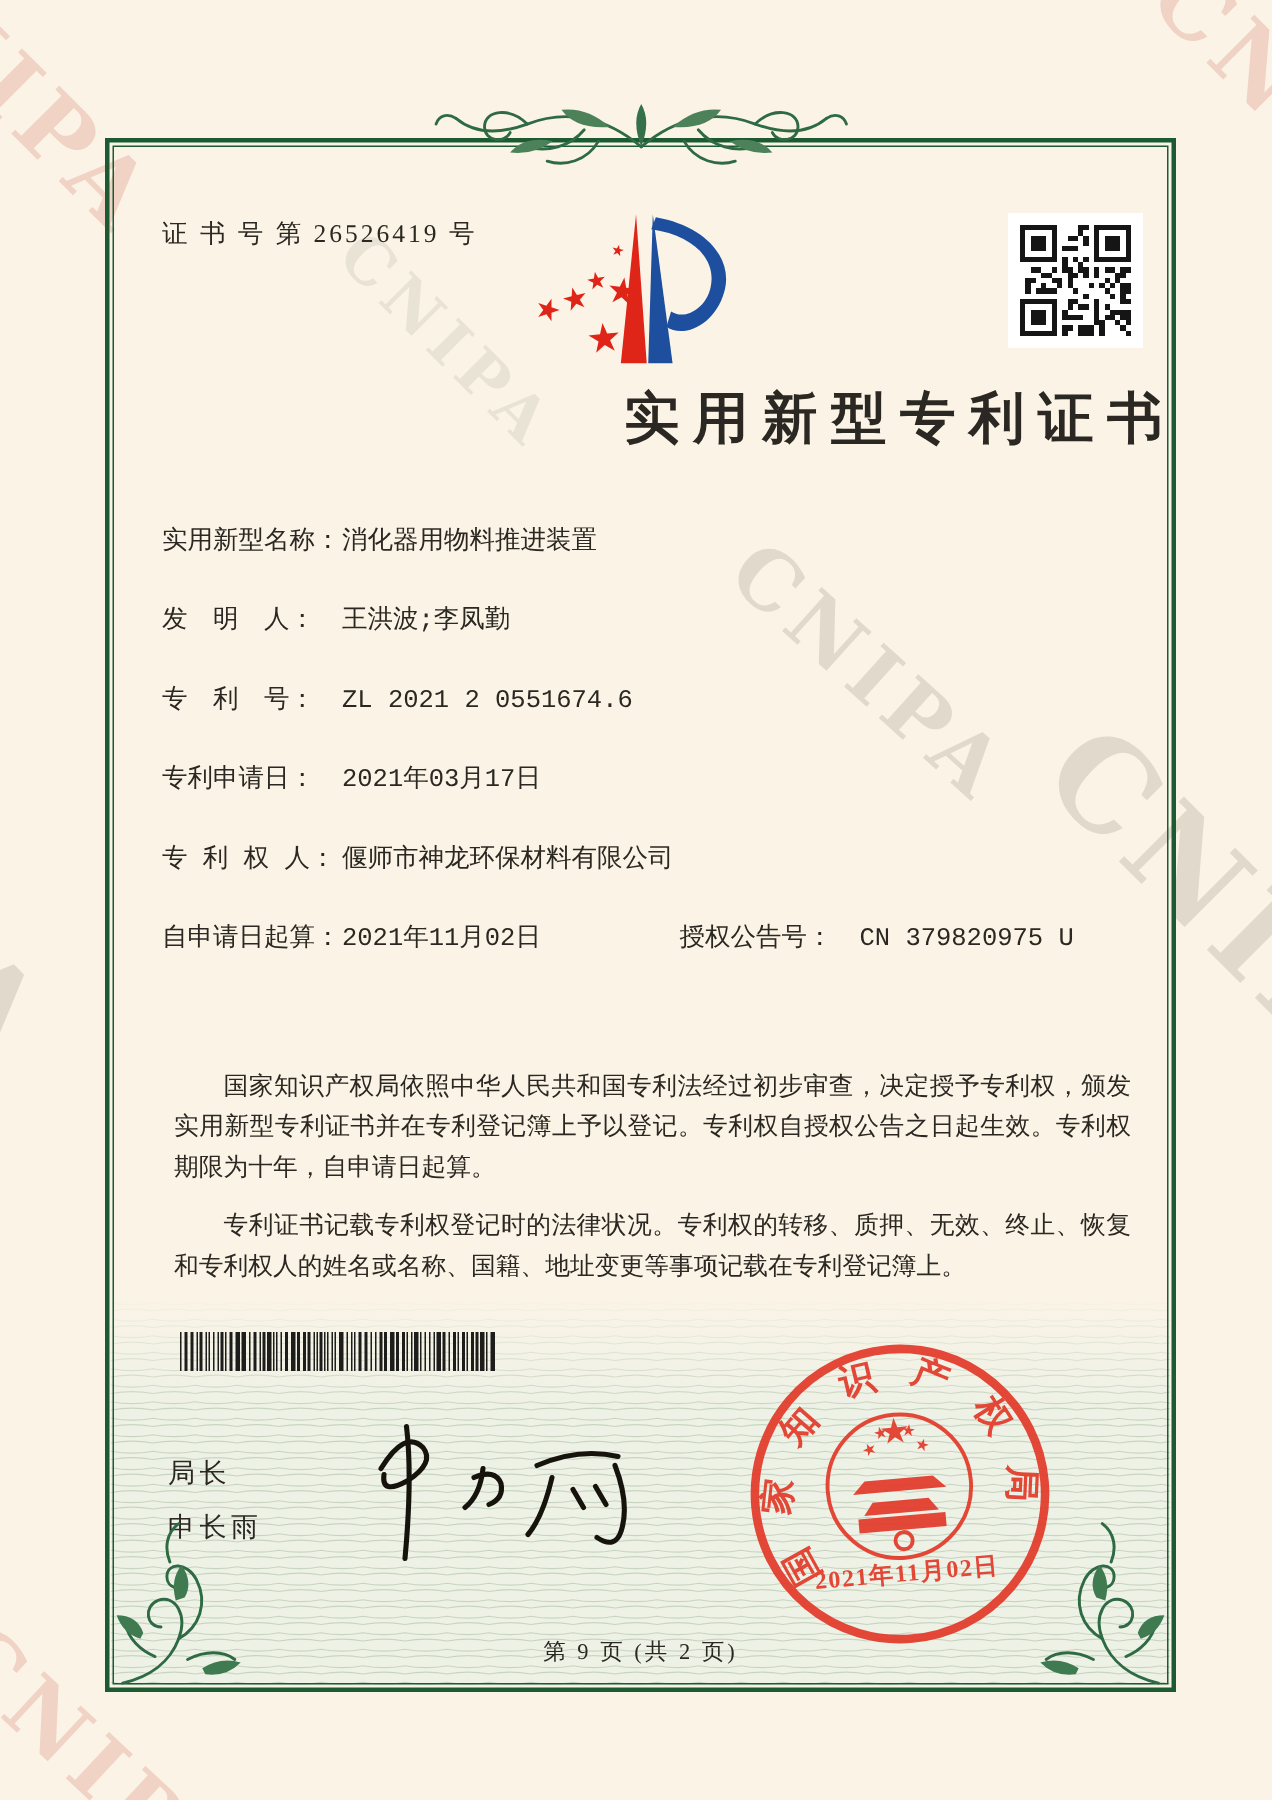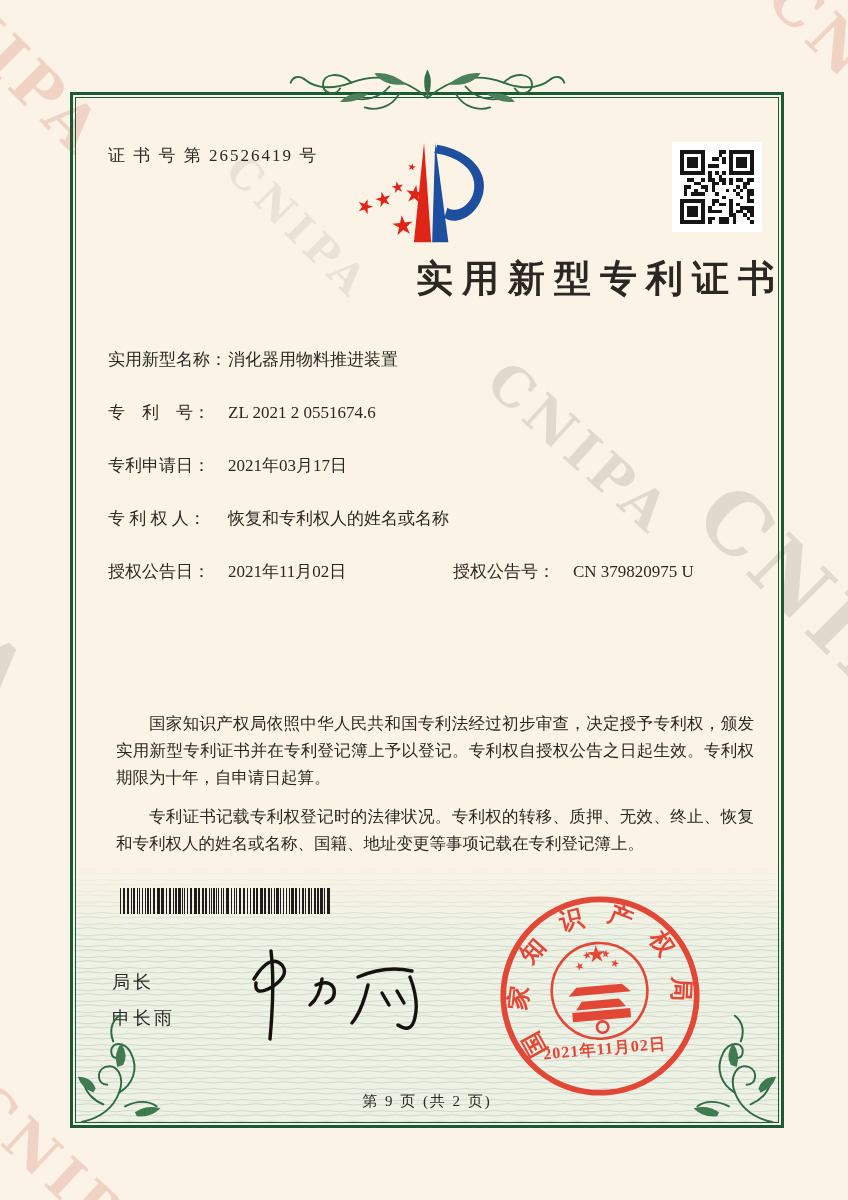--- a/index.html
+++ b/index.html
@@ -32,21 +32,21 @@
   .orn-bl{left:73px;top:998px;width:110px;height:128px;}
   .orn-br{left:671px;top:998px;width:110px;height:128px;transform:scaleX(-1);}
   
   .content{position:absolute;inset:0;z-index:3;}
   .cert-no{left:108px;top:144px;font-size:17px;letter-spacing:2px;white-space:pre;}
   .logo{left:350px;top:136px;width:142px;height:118px;}
   .qr-box{left:672px;top:142px;width:90px;height:90px;background:#fff;}
   .qr-box svg{position:absolute;left:8px;top:8px;width:74px;height:74px;}
   .title{left:70px;top:254px;width:714px;text-align:right;font-size:37px;font-weight:700;
          letter-spacing:9px;white-space:nowrap;}
-  .fields{left:108px;top:348px;width:670px;font-size:17px;}
+  .fields{left:108px;top:348px;width:670px;font-size:17px;font-family:Liberation Mono, monospace;}
   .frow{display:flex;height:26px;margin-bottom:27px;align-items:baseline;}
   .flabel{flex:0 0 120px;white-space:pre;}
   .fval{white-space:pre-wrap;text-align:center;}
   .grow{display:flex;height:26px;align-items:baseline;}
   .gval{flex:0 0 225px;white-space:pre;}
   .paras{left:104px;top:698px;width:662px;font-size:16.5px;line-height:27px;text-align:justify;}
   .paras p{margin:12px;text-indent:2em;}
   .barcode{left:120px;top:888px;width:218px;height:26px;display:flex;align-items:stretch;}
   .barcode i{background:#1d1d1b;height:100%;flex:none;}
   .officer-title{left:112px;top:970px;font-size:18px;letter-spacing:3px;}
@@ -329,33 +329,37 @@
     </div>
 
     <div class="abs title">实用新型专利证书</div>
 
     <div class="abs fields">
       <div class="frow">
         <span class="flabel">实用新型名称：</span>
         <span class="fval">消化器用物料推进装置</span>
       </div>
       <div class="frow">
+        <span class="flabel">发　明　人：</span>
+        <span class="fval">王洪波;李凤勤</span>
+      </div>
+      <div class="frow">
         <span class="flabel">专　利　号：</span>
         <span class="fval">ZL 2021 2 0551674.6</span>
       </div>
       <div class="frow">
         <span class="flabel">专利申请日：</span>
         <span class="fval">2021年03月17日</span>
       </div>
       <div class="frow">
         <span class="flabel">专 利 权 人：</span>
-        <span class="fval">恢复和专利权人的姓名或名称</span>
+        <span class="fval">偃师市神龙环保材料有限公司</span>
       </div>
       <div class="grow">
-        <span class="flabel">授权公告日：</span>
+        <span class="flabel">自申请日起算：</span>
         <span class="gval">2021年11月02日</span>
         <span class="flabel">授权公告号：</span>
         <span class="fval">CN 379820975 U</span>
       </div>
     </div>
 
     <div class="abs paras">
       <p>国家知识产权局依照中华人民共和国专利法经过初步审查，决定授予专利权，颁发实用新型专利证书并在专利登记簿上予以登记。专利权自授权公告之日起生效。专利权期限为十年，自申请日起算。</p>
       <p>专利证书记载专利权登记时的法律状况。专利权的转移、质押、无效、终止、恢复和专利权人的姓名或名称、国籍、地址变更等事项记载在专利登记簿上。</p>
     </div>

